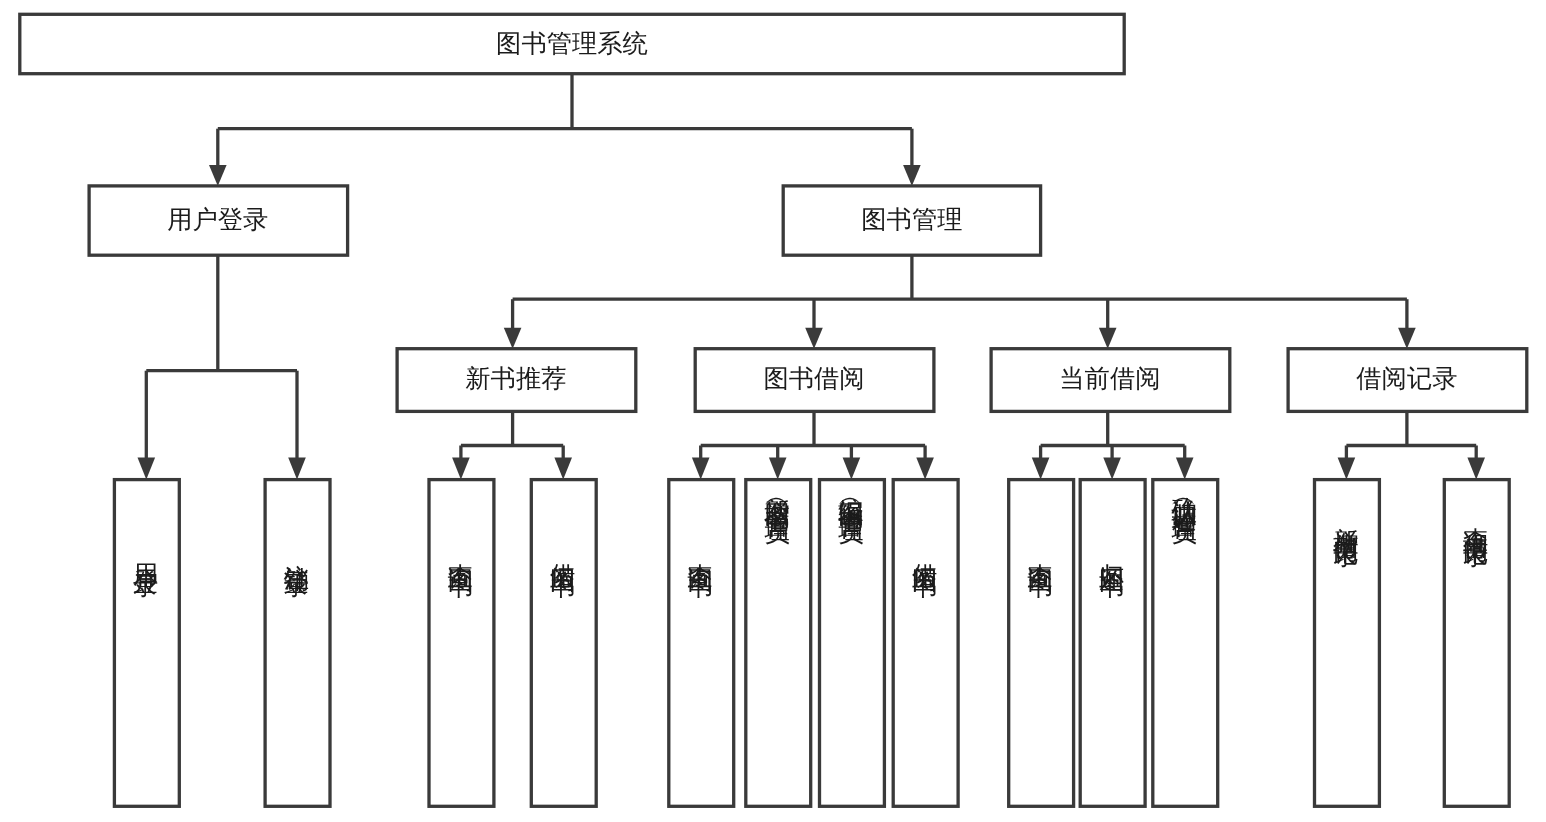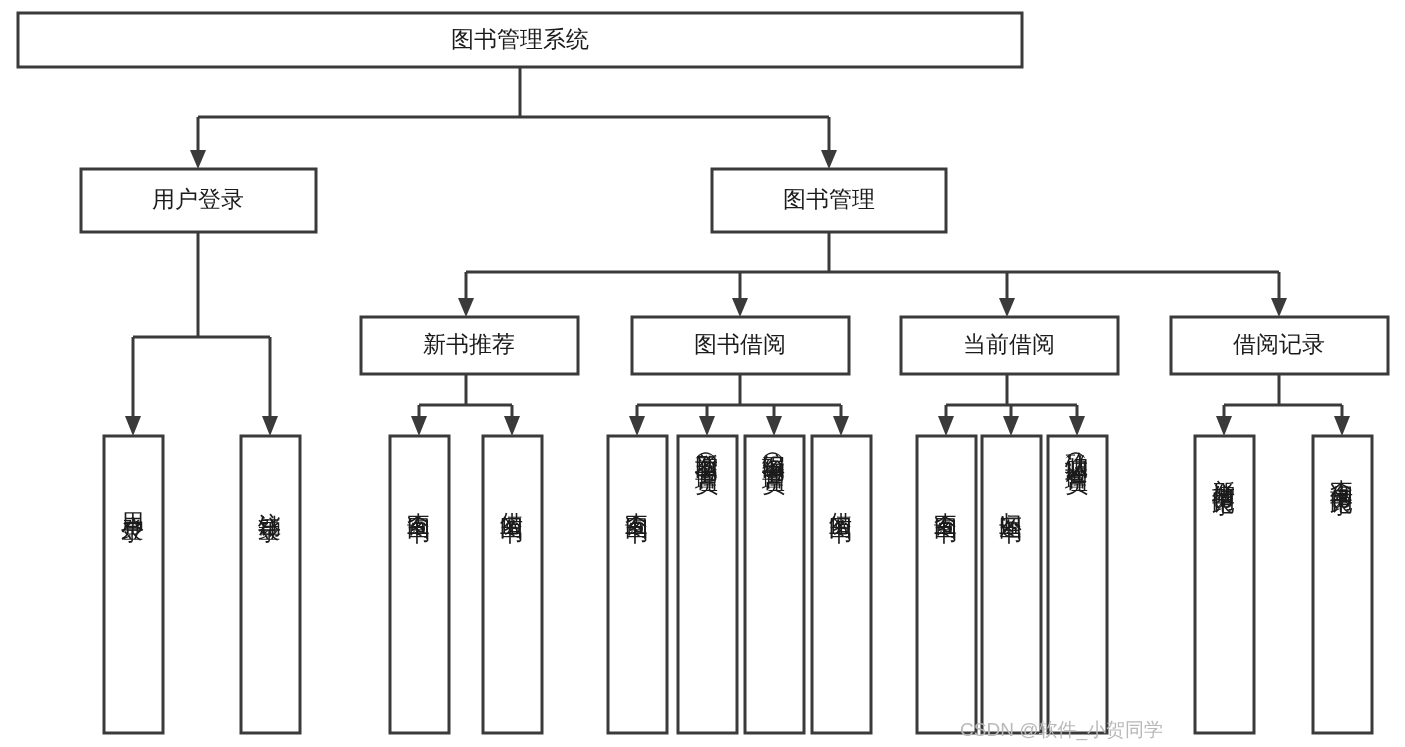--- a/index.html
+++ b/index.html
@@ -234,14 +234,13 @@
       </g>
 
       <g>
         <rect class="node-box" x="1313" y="436" width="59" height="297"></rect>
         <text class="leaf-label" x="1342" y="470">查询借阅记录</text>
       </g>
 
     </g>
   </svg>
 
-  <div class="watermark">CSDN @软件_小贺同学</div>
 </div>
 
 </body></html>

